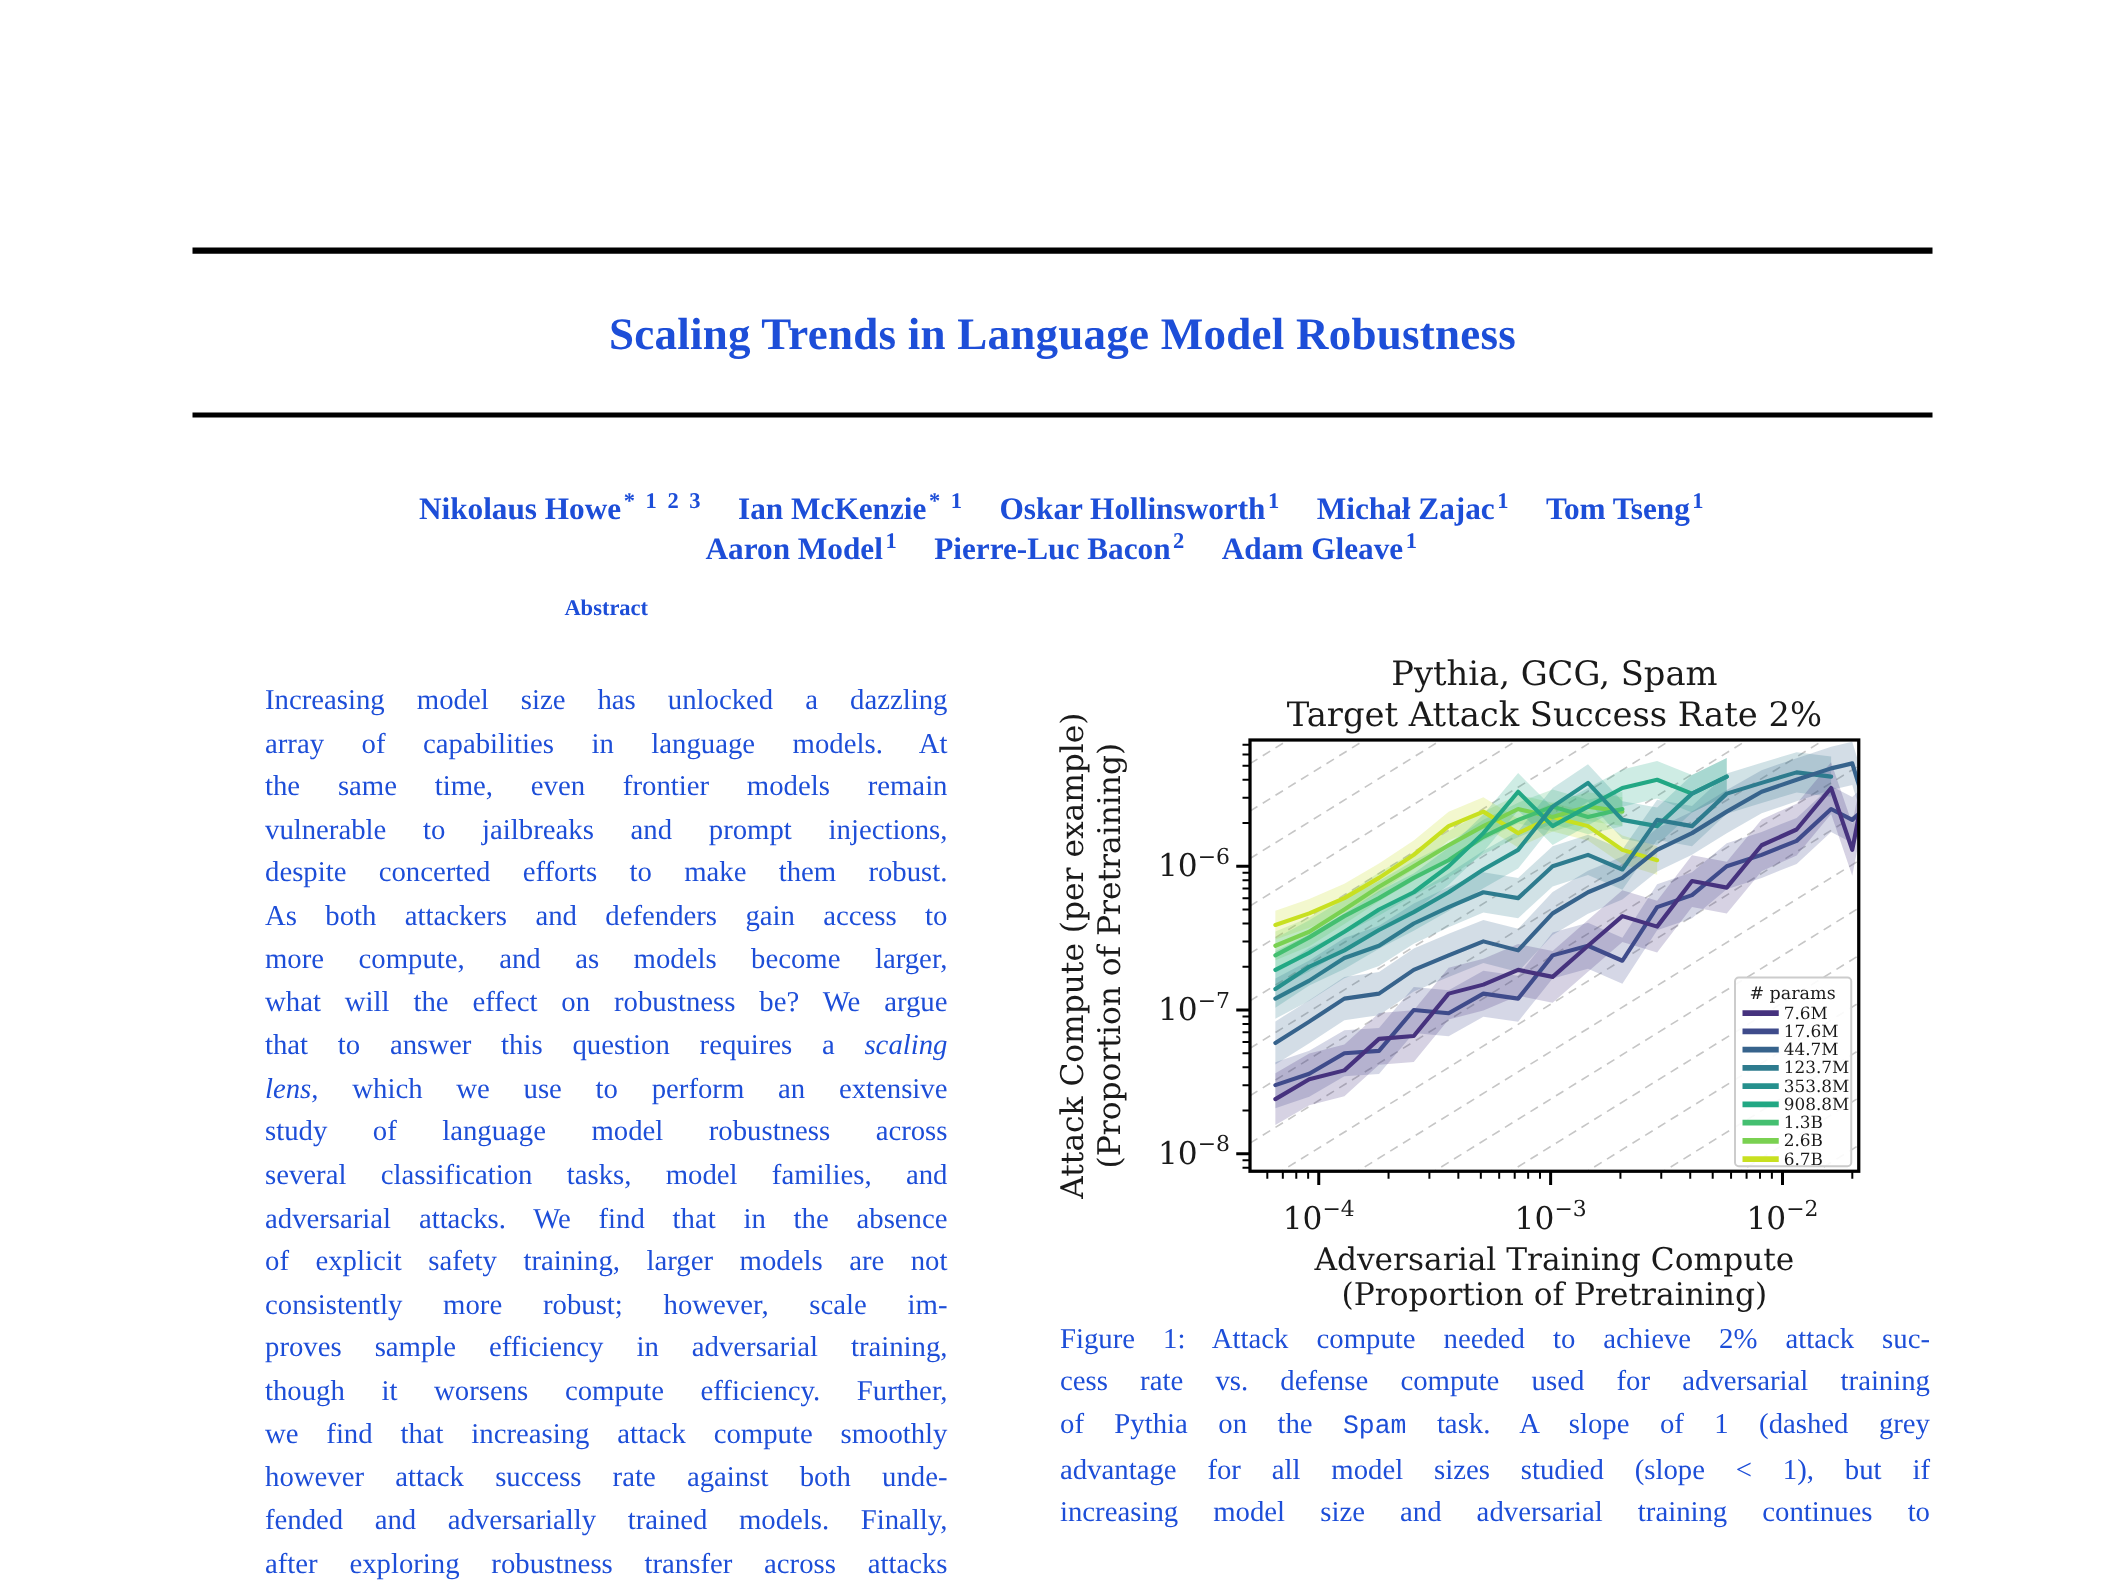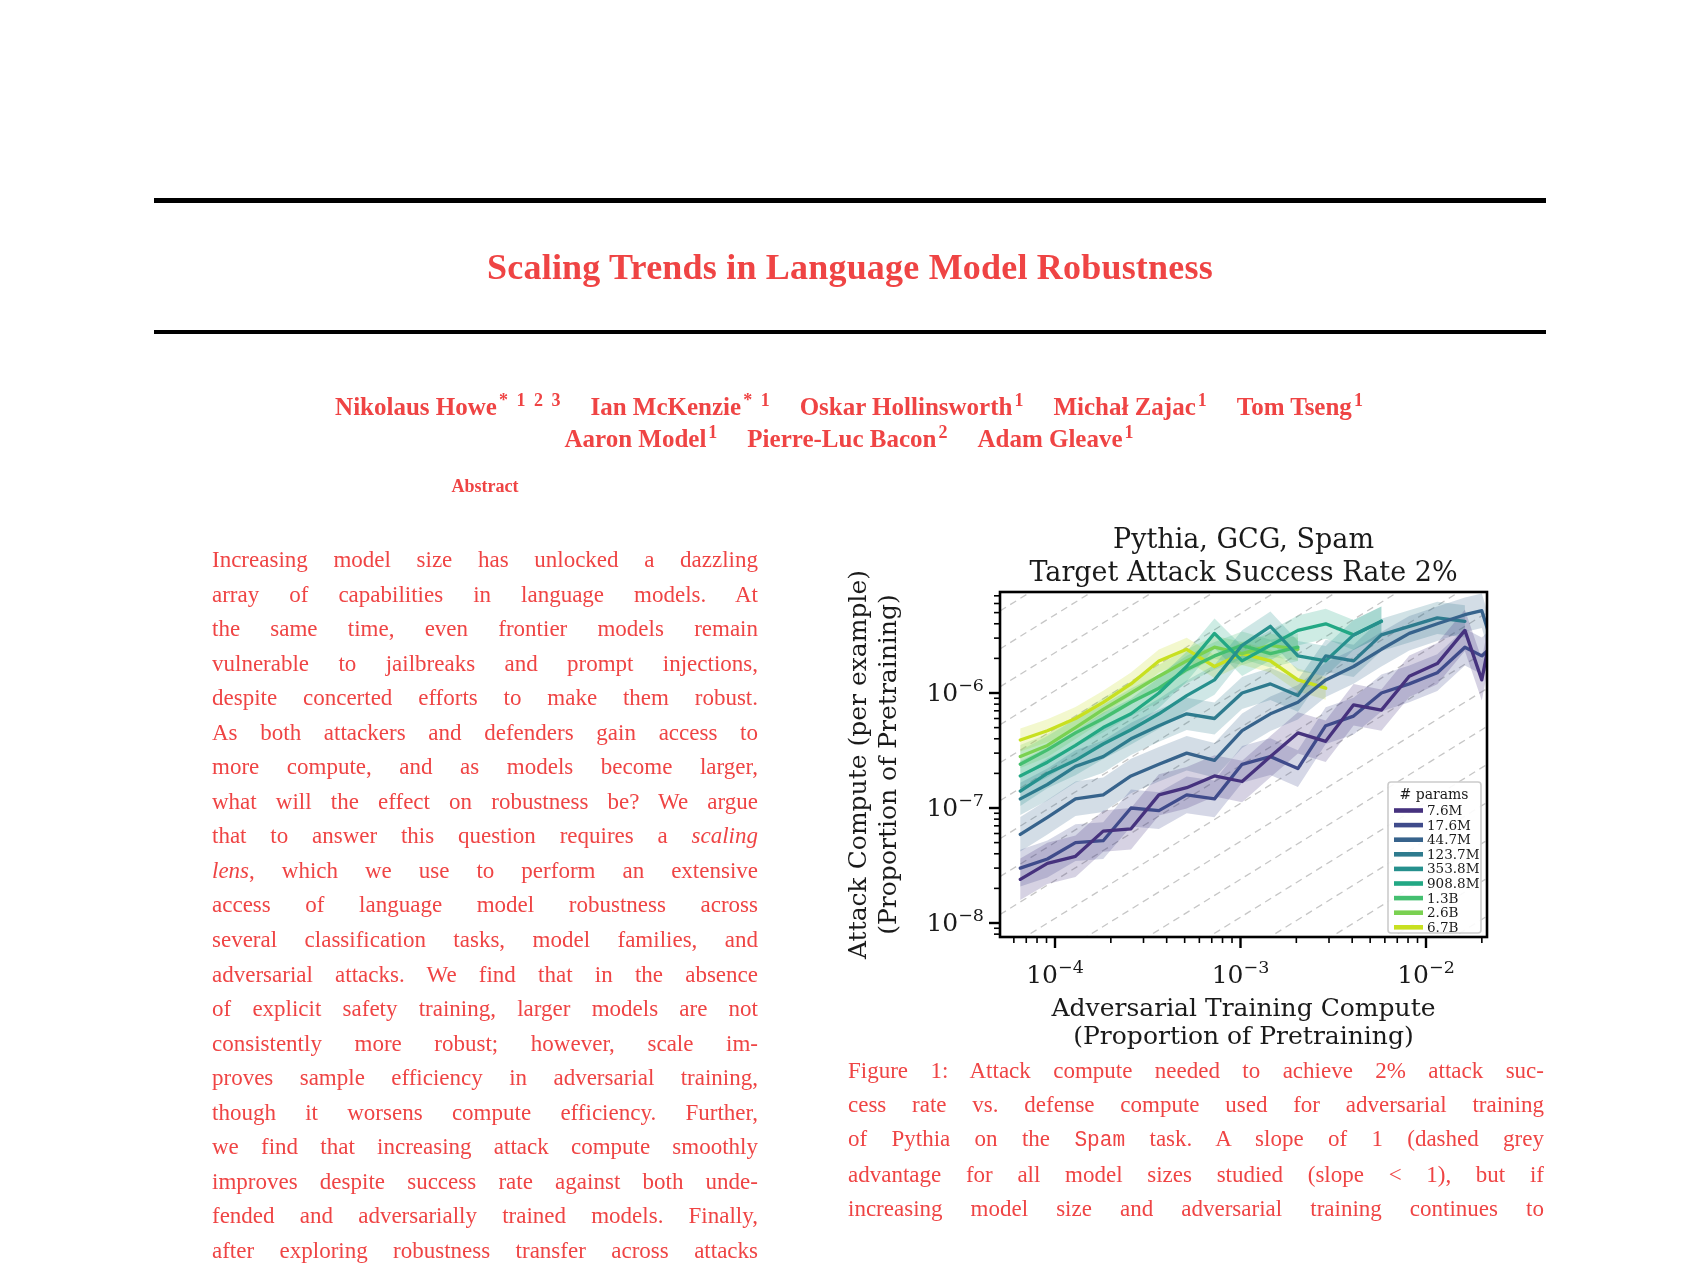--- a/index.html
+++ b/index.html
@@ -1,17 +1,17 @@
 <!DOCTYPE html>
 <html><head>
 <meta charset="utf-8">
 <style>
   html,body{margin:0;padding:0;background:#ffffff;}
   .page{position:relative;width:1700px;height:1275px;background:#ffffff;overflow:hidden;
-        font-family:"Liberation Serif", serif;color:#ef4444;}
+        font-family:"Liberation Serif", serif;color:#1d4ed8;}
   .rule{position:absolute;left:154px;width:1392px;background:#000;}
   .rule-top{top:198px;height:5px;}
   .rule-mid{top:330px;height:4px;}
   .paper-title{position:absolute;left:154px;top:246px;width:1392px;text-align:center;
         font-size:36px;font-weight:bold;letter-spacing:0.2px;}
   .authors{position:absolute;left:0;width:1700px;text-align:center;
         font-size:25px;font-weight:bold;}
   .authors-1{top:390px;} .authors-2{top:422px;}
   .author{margin:0 14px;white-space:nowrap;}
   .author sup{font-size:18px;font-weight:bold;letter-spacing:2px;margin-left:2px;}
@@ -44,29 +44,29 @@
       <div class="jline">Increasing model size has unlocked a dazzling</div>
       <div class="jline">array of capabilities in language models.  At</div>
       <div class="jline">the same time, even frontier models remain</div>
       <div class="jline">vulnerable to jailbreaks and prompt injections,</div>
       <div class="jline">despite concerted efforts to make them robust.</div>
       <div class="jline">As both attackers and defenders gain access to</div>
       <div class="jline">more compute, and as models become larger,</div>
       <div class="jline">what will the effect on robustness be? We argue</div>
       <div class="jline">that to answer this question requires a <i>scaling</i></div>
       <div class="jline"><i>lens</i>, which we use to perform an extensive</div>
-      <div class="jline">access of language model robustness across</div>
+      <div class="jline">study of language model robustness across</div>
       <div class="jline">several classification tasks, model families, and</div>
       <div class="jline">adversarial attacks.  We find that in the absence</div>
       <div class="jline">of explicit safety training, larger models are not</div>
       <div class="jline">consistently more robust; however, scale im-</div>
       <div class="jline">proves sample efficiency in adversarial training,</div>
       <div class="jline">though it worsens compute efficiency.  Further,</div>
       <div class="jline">we find that increasing attack compute smoothly</div>
-      <div class="jline">improves despite success rate against both unde-</div>
+      <div class="jline">however attack success rate against both unde-</div>
       <div class="jline">fended and adversarially trained models. Finally,</div>
       <div class="jline">after exploring robustness transfer across attacks</div>
     </div>
 
   <svg class="fig-svg" width="704" height="580" viewBox="0 0 704 580">
       <defs>
         <clipPath id="plotclip">
           <rect x="154" y="116" width="487" height="345"></rect>
         </clipPath>
       </defs>

